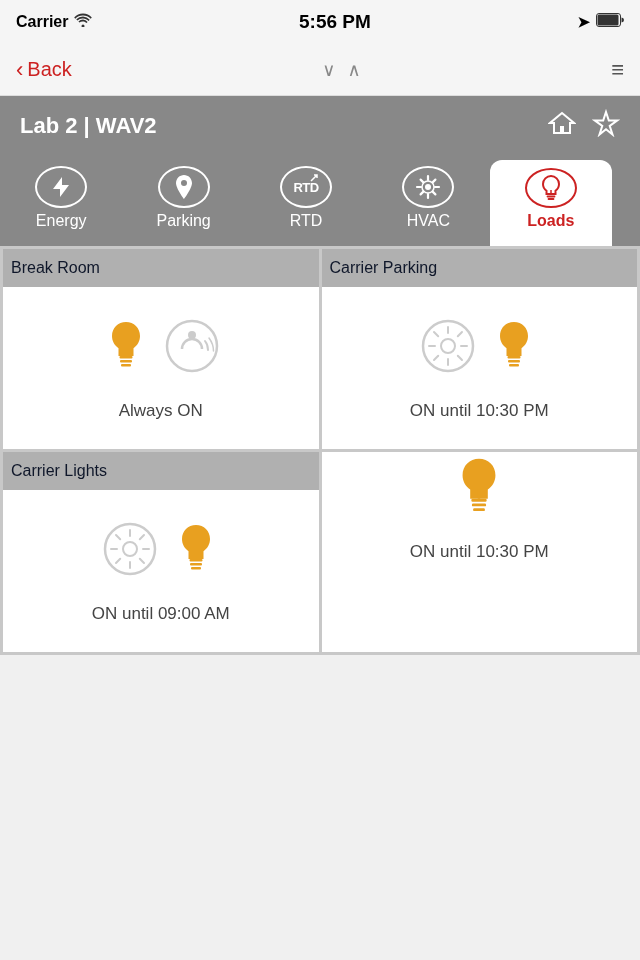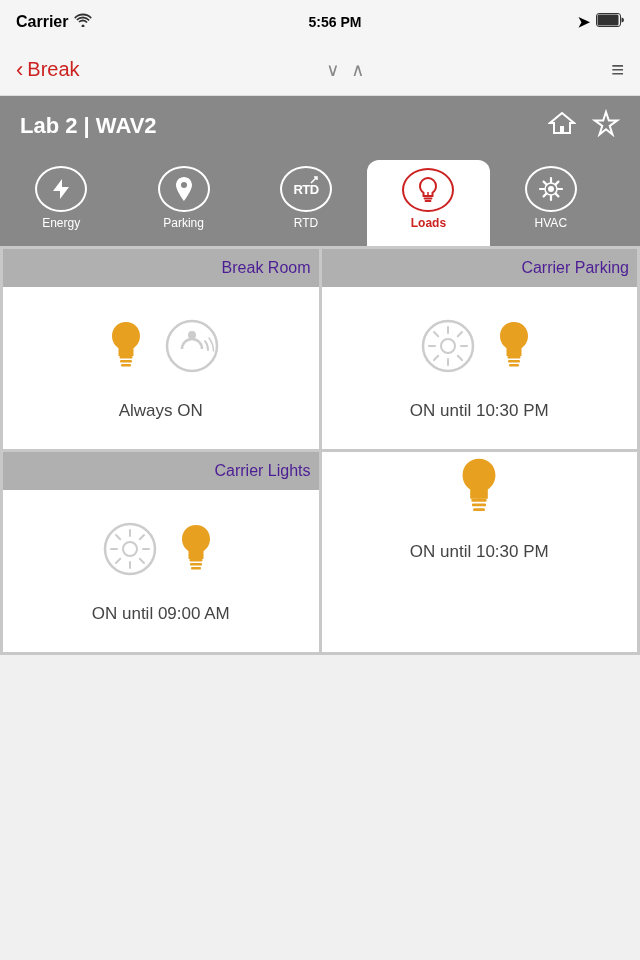--- a/index.html
+++ b/index.html
@@ -6,21 +6,21 @@
     * { margin: 0; padding: 0; box-sizing: border-box; }
     body { width: 640px; height: 960px; font-family: -apple-system, 'Helvetica Neue', Arial, sans-serif; background: #f0f0f0; overflow: hidden; }
 
     
     .status-bar {
       display: flex; align-items: center; justify-content: space-between;
       padding: 0 16px; height: 44px; background: #f5f5f5;
       font-size: 16px; font-weight: 600;
     }
     .status-left { display: flex; align-items: center; gap: 6px; justify-content: center; }
-    .status-center { font-size: 14px; font-weight: 600; }
+    .status-center { font-size: 19px; font-weight: 600; }
     .status-right { display: flex; align-items: center; gap: 6px; }
 
     
     .nav-bar {
       display: flex; align-items: center; justify-content: space-between;
       padding: 0 16px; height: 52px; background: #f5f5f5;
       border-bottom: 1px solid #ddd;
     }
     .nav-back { display: flex; align-items: center; gap: 4px; color: #cc2222; font-size: 18px; cursor: pointer; }
     .nav-arrows { display: flex; gap: 12px; }
@@ -54,37 +54,37 @@
     }
     .tab-circle {
       width: 52px; height: 52px; border-radius: 50%;
       border: 2.5px solid white;
       display: flex; align-items: center; justify-content: center;
       font-size: 22px;
     }
     .tab-item.active .tab-circle {
       border-color: #cc2222; color: #cc2222;
     }
-    .tab-label { font-size: 12px; }
+    .tab-label { font-size: 16px; }
     .tab-item.active .tab-label { color: #cc2222; font-weight: 600; }
 
     
     .main-content {
       display: grid; grid-template-columns: 1fr 1fr;
       gap: 3px; background: #c8c8c8;
       padding: 3px;
     }
     .card {
       background: white; display: flex; flex-direction: column;
       align-items: center; padding: 0 0 20px;
       min-height: 200px;
     }
     .card-title {
-      width: 100%; text-align: right; background: #b0b0b0;
-      color: #4c1d95; font-size: 16px; font-weight: 500;
+      width: 100%; text-align: left; background: #b0b0b0;
+      color: #0f172a; font-size: 16px; font-weight: 500;
       padding: 10px 8px; margin-bottom: 24px;
     }
     .card-icons {
       display: flex; gap: 16px; align-items: center;
       margin-bottom: 20px; min-height: 70px;
     }
     .card-status {
       font-size: 17px; color: #444; font-weight: 400;
     }
 
@@ -117,21 +117,21 @@
         <rect x="1.5" y="1.5" width="21" height="11" rx="1.5" fill="#333"></rect>
         <path d="M25.5 4.5v5a2 2 0 000-5z" fill="#333"></path>
       </svg>
     </span>
   </div>
 </div>
 
 <div class="nav-bar">
   <div class="nav-back">
     <span style="font-size:22px; color:#cc2222;">‹</span>
-    <span style="color:#cc2222; font-size:20px; font-weight:400;">Break</span>
+    <span style="color:#cc2222; font-size:20px; font-weight:400;">Back</span>
   </div>
   <div class="nav-arrows">
     <span class="nav-arrow">∨</span>
     <span class="nav-arrow">∧</span>
   </div>
   <span class="nav-menu">≡</span>
 </div>
 
 <div class="header">
   <span class="header-title">Lab 2 | WAV2</span>
@@ -173,41 +173,41 @@
   <div class="tab-item">
     <div class="tab-circle">
       <span style="color:white; font-size:13px; font-weight:700; letter-spacing:-0.5px;">RTD</span>
       <svg width="10" height="10" viewBox="0 0 10 10" style="position:absolute; margin-left:16px; margin-top:-18px;">
         <path d="M2 8 L8 2 M5 2 L8 2 L8 5" stroke="white" stroke-width="1.5" fill="none"></path>
       </svg>
     </div>
     <span class="tab-label">RTD</span>
   </div>
 
+  <div class="tab-item">
+    <div class="tab-circle">
+      <svg width="26" height="26" viewBox="0 0 26 26" fill="white">
+        <circle cx="13" cy="13" r="3" fill="white"></circle>
+        <path d="M13 2v4M13 20v4M2 13h4M20 13h4M5.6 5.6l2.8 2.8M17.6 17.6l2.8 2.8M5.6 20.4l2.8-2.8M17.6 8.4l2.8-2.8" stroke="white" stroke-width="2.2" stroke-linecap="round"></path>
+        <path d="M13 7a6 6 0 016 6 6 6 0 01-6 6 6 6 0 01-6-6 6 6 0 016-6z" stroke="white" stroke-width="1.5" fill="none"></path>
+      </svg>
+    </div>
+    <span class="tab-label">HVAC</span>
+  </div>
+
   <div class="tab-item active">
     <div class="tab-circle">
 
       <svg width="26" height="28" viewBox="0 0 26 28" fill="none">
         <path d="M13 2C8.6 2 5 5.6 5 10c0 2.8 1.4 5.3 3.5 6.8V20h9v-3.2C19.6 15.3 21 12.8 21 10c0-4.4-3.6-8-8-8z" stroke="#cc2222" stroke-width="2" fill="none"></path>
         <path d="M9 20h8M9.5 22.5h7M10.5 25h5" stroke="#cc2222" stroke-width="1.8" stroke-linecap="round"></path>
         <line x1="13" y1="16" x2="13" y2="20" stroke="#cc2222" stroke-width="1.5"></line>
       </svg>
     </div>
     <span class="tab-label">Loads</span>
-  </div>
-
-  <div class="tab-item">
-    <div class="tab-circle">
-      <svg width="26" height="26" viewBox="0 0 26 26" fill="white">
-        <circle cx="13" cy="13" r="3" fill="white"></circle>
-        <path d="M13 2v4M13 20v4M2 13h4M20 13h4M5.6 5.6l2.8 2.8M17.6 17.6l2.8 2.8M5.6 20.4l2.8-2.8M17.6 8.4l2.8-2.8" stroke="white" stroke-width="2.2" stroke-linecap="round"></path>
-        <path d="M13 7a6 6 0 016 6 6 6 0 01-6 6 6 6 0 01-6-6 6 6 0 016-6z" stroke="white" stroke-width="1.5" fill="none"></path>
-      </svg>
-    </div>
-    <span class="tab-label">HVAC</span>
   </div>
 
   <div class="tab-partial"></div>
 </div>
 
 <div class="main-content">
 
   <div class="card">
     <div class="card-title">Break Room</div>
     <div class="card-icons">

